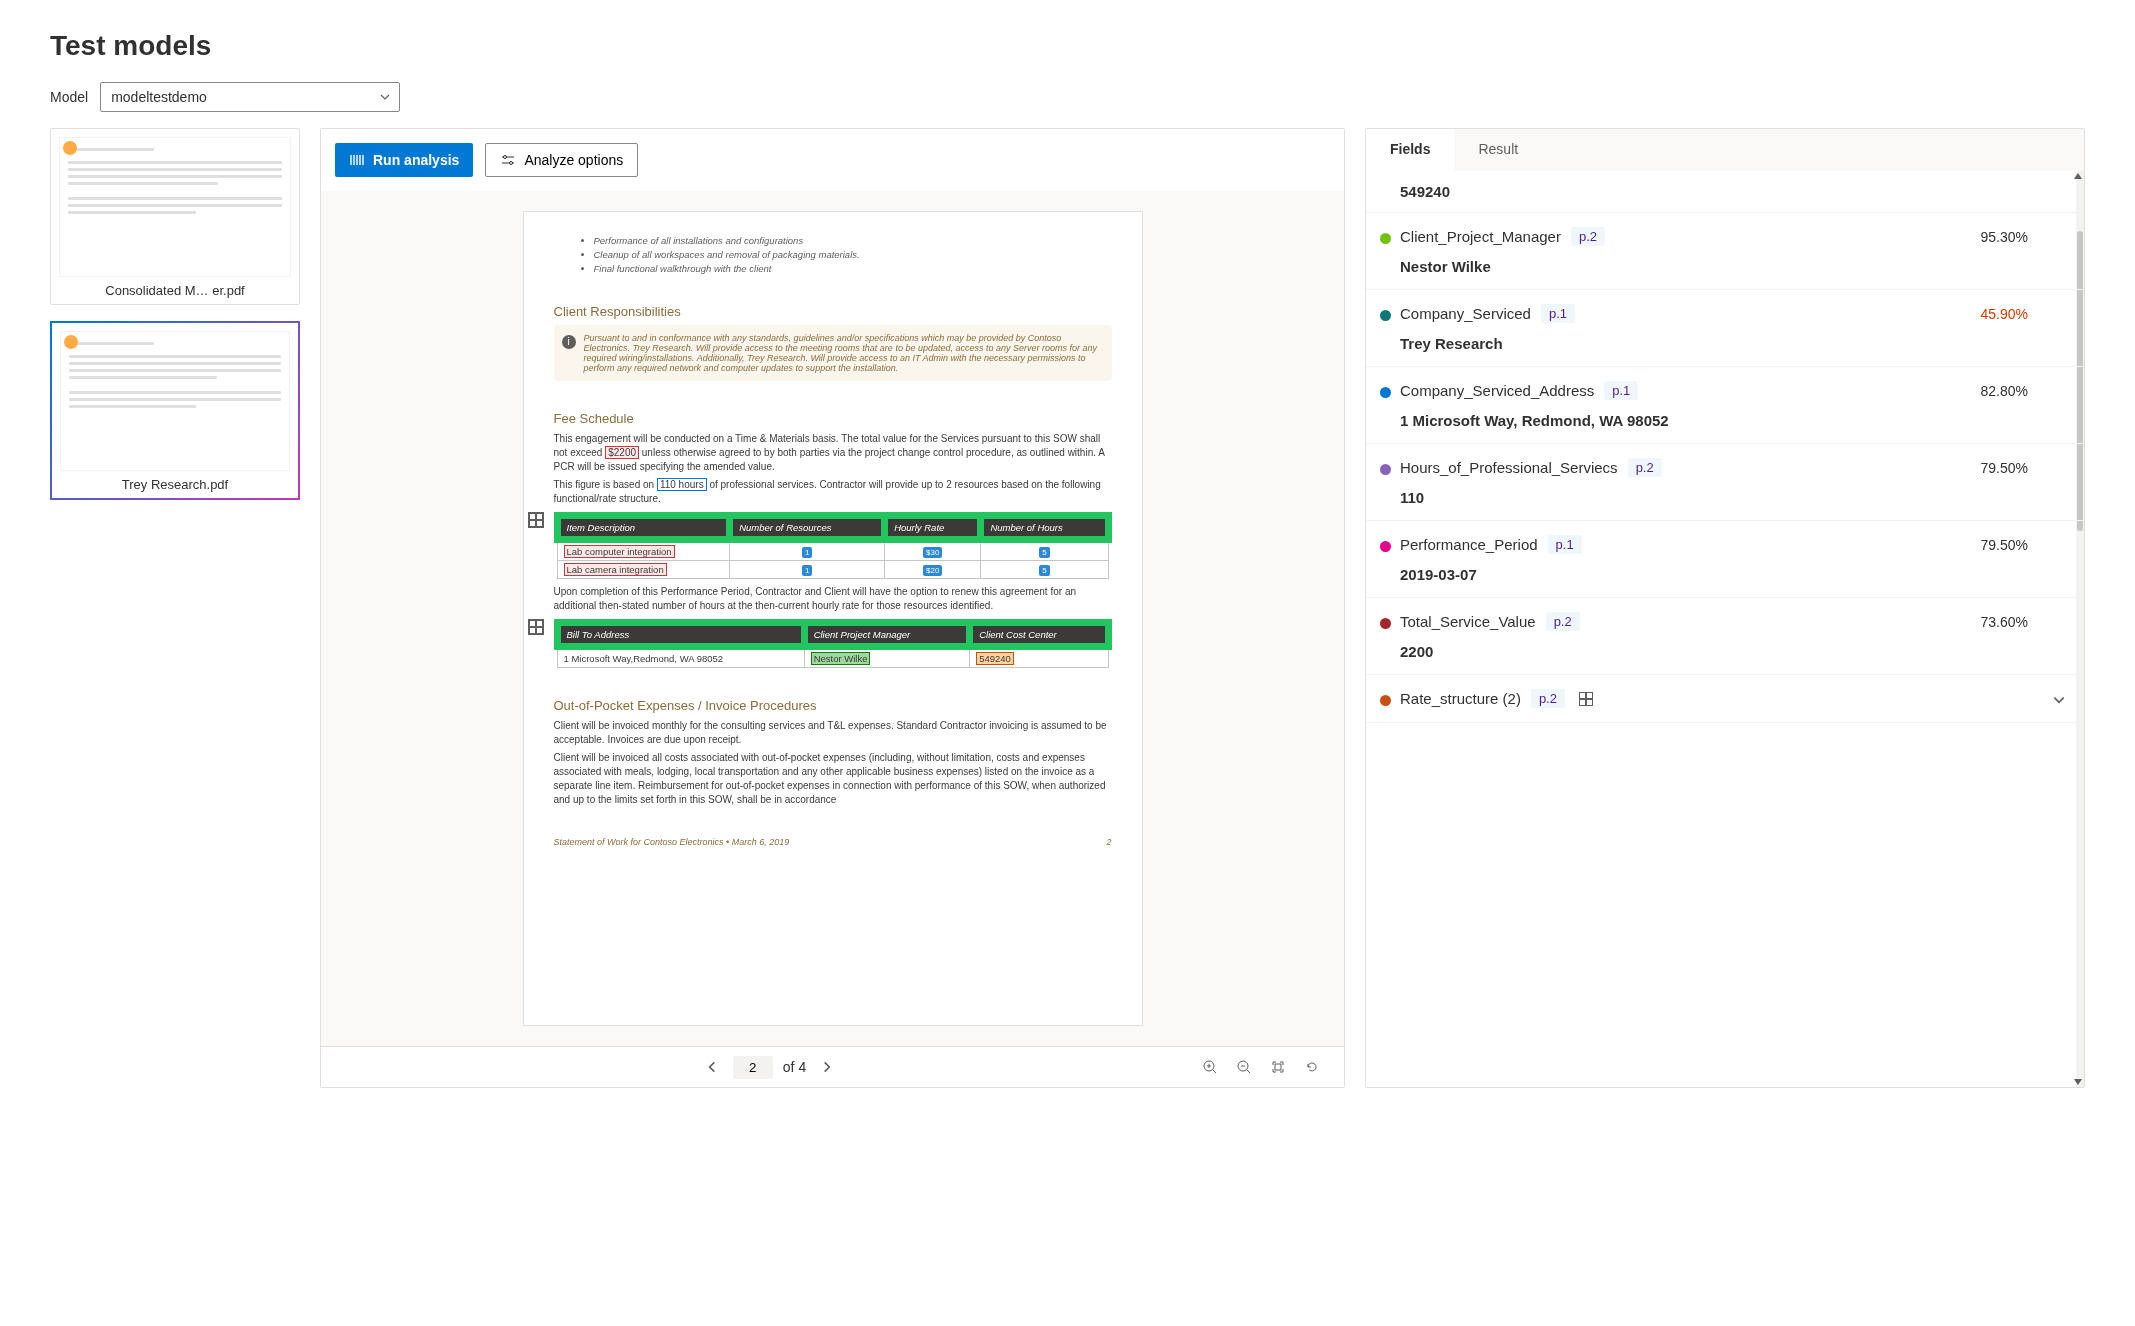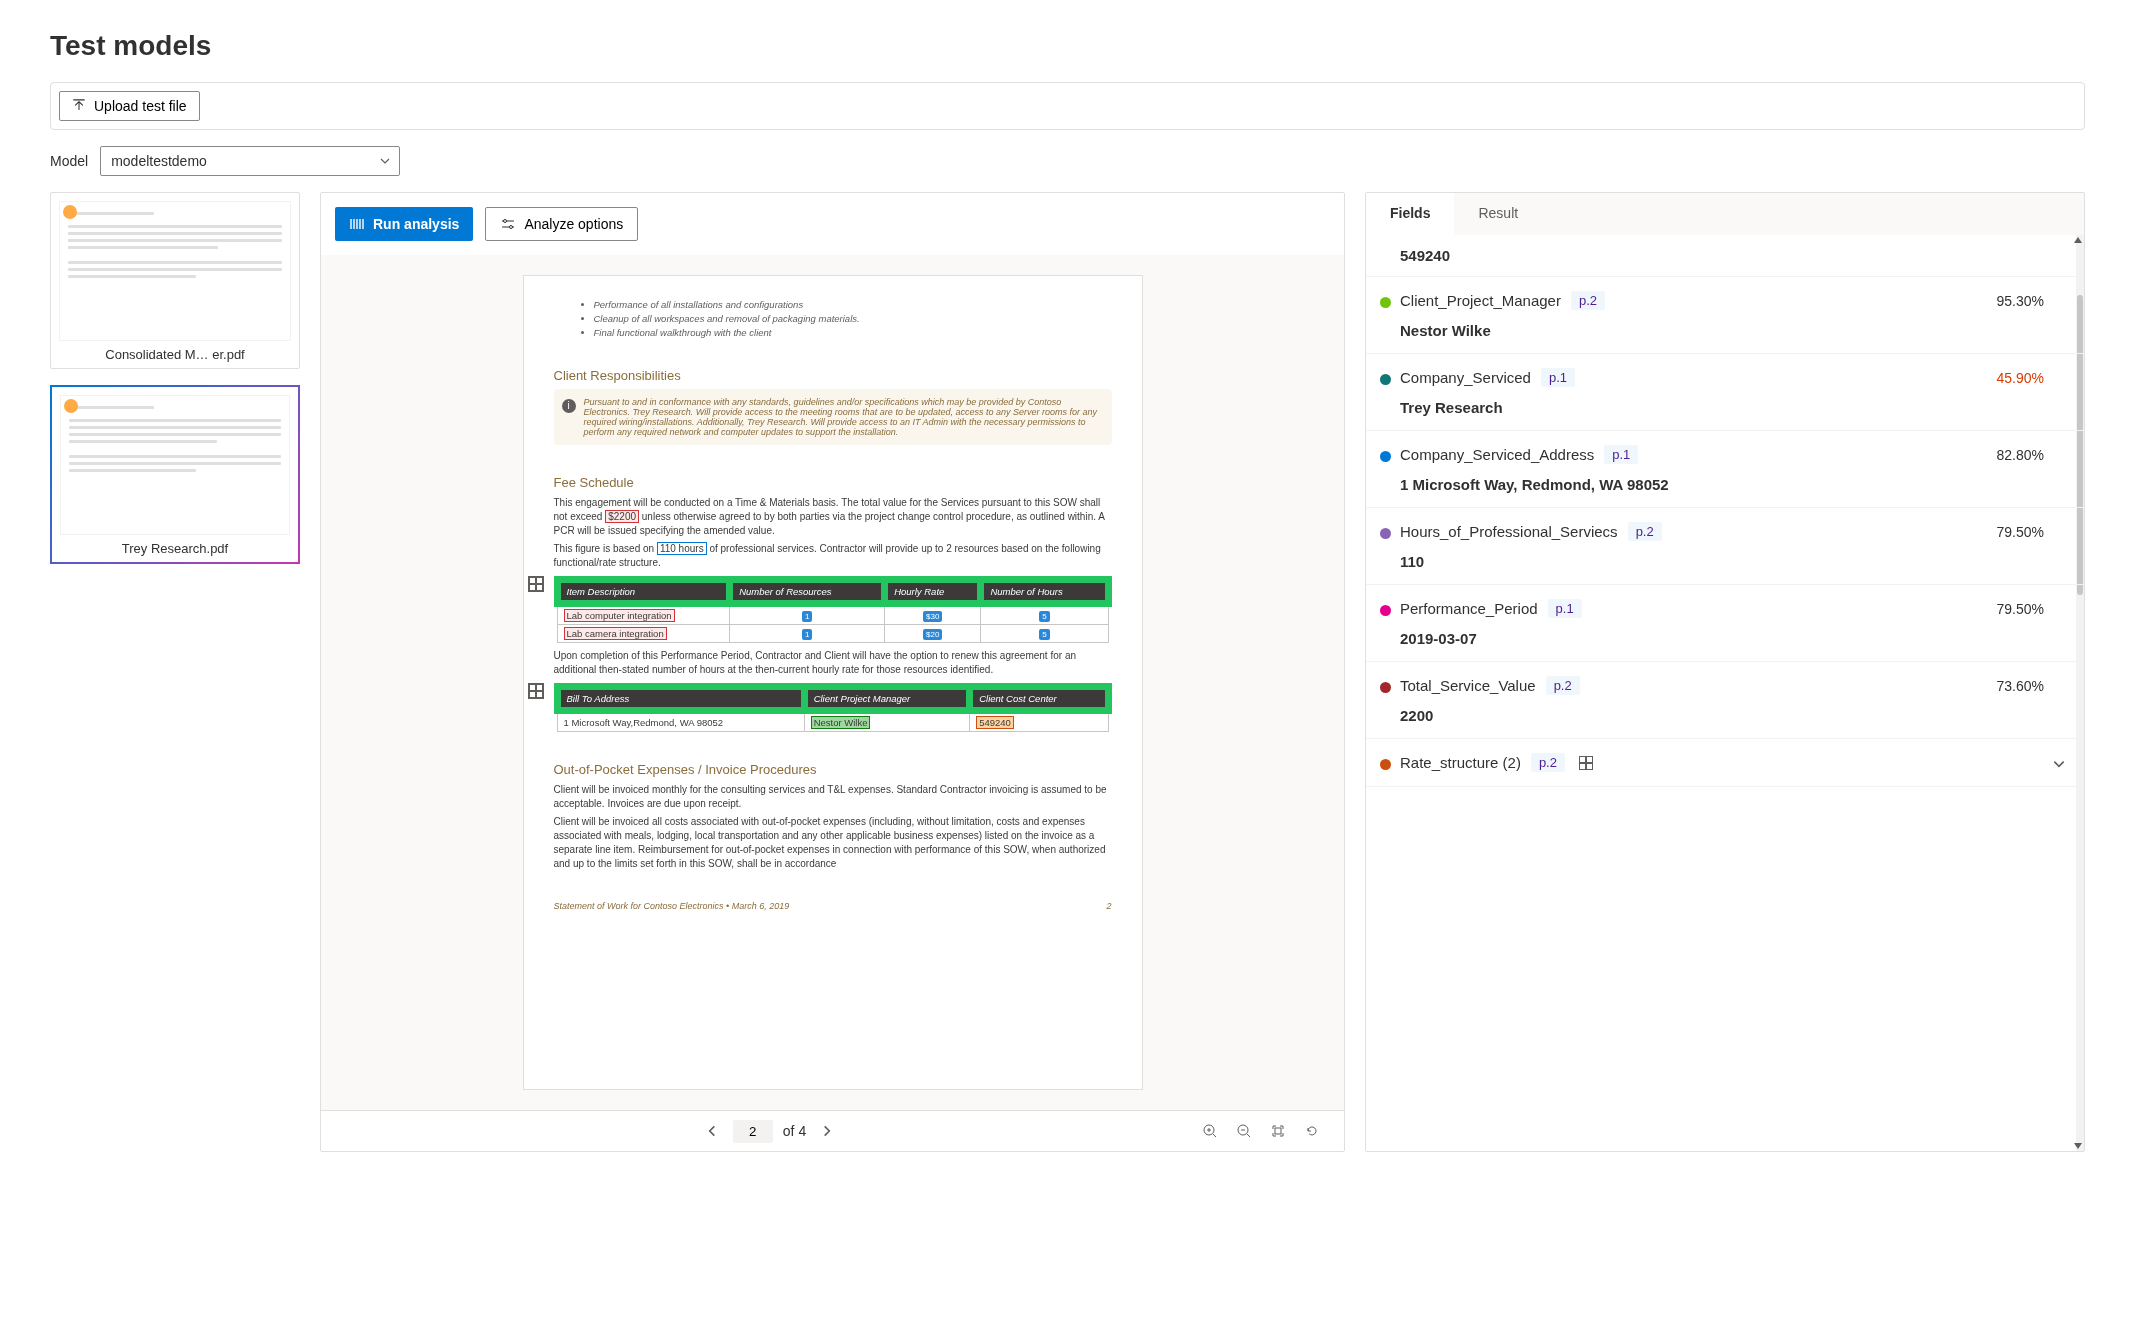--- a/index.html
+++ b/index.html
@@ -52,49 +52,39 @@
 .fields-col { border: 1px solid #e1dfdd; border-radius: 2px; background: #faf9f8; display: flex; flex-direction: column; }
 .tabs { display: flex; }
 .tab { padding: 12px 24px; cursor: pointer; color: #605e5c; }
 .tab.active { background: #fff; color: #323130; font-weight: 600; border-bottom: 2px solid transparent; }
 .fields-list { flex: 1; background: #fff; overflow-y: auto; position: relative; }
 .field-item { padding: 14px 30px 14px 34px; border-bottom: 1px solid #f3f2f1; position: relative; }
 .field-dot { width: 11px; height: 11px; border-radius: 50%; position: absolute; left: 14px; top: 20px; }
 .field-head { display: flex; align-items: center; gap: 10px; }
 .field-name { font-size: 15px; }
 .field-page { background: #eff6fc; color: #4c1d95; padding: 2px 8px; font-size: 13px; border-radius: 2px; }
-.field-conf { position: absolute; right: 40px; top: 16px; font-size: 14px; }
+.field-conf { position: absolute; right: 56px; top: 16px; font-size: 14px; }
 .field-conf.low { color: #d83b01; }
 .field-value { font-weight: 600; font-size: 15px; margin-top: 12px; }
 .field-chevron { position: absolute; right: 18px; top: 18px; color: #605e5c; }
 .field-tableicon { display:inline-grid; grid-template-columns:1fr 1fr; grid-template-rows:1fr 1fr; width:14px; height:14px; vertical-align:middle; margin-left:4px; }
 .field-tableicon span { border:0.5px solid #605e5c; }
 .scroll-ind { position: absolute; right: 0; top: 0; width: 8px; height: 100%; background: #f3f2f1; }
 .scroll-thumb { position: absolute; right: 1px; top: 60px; width: 6px; height: 300px; background: #c8c6c4; border-radius: 3px; }
 .tri-up { position:absolute; right:2px; top:2px; width:0;height:0;border-left:4px solid transparent;border-right:4px solid transparent;border-bottom:6px solid #605e5c; }
 .tri-down { position:absolute; right:2px; bottom:2px; width:0;height:0;border-left:4px solid transparent;border-right:4px solid transparent;border-top:6px solid #605e5c; }
 .topvalue { padding:12px 34px; font-weight:600; font-size:15px; border-bottom:1px solid #f3f2f1; }
 svg { display: block; }
 </style>
 </head>
 <body>
 
 <div class="page">
   <h1 class="page-title">Test models</h1>
 
-  <div class="upload-bar">
-    <button class="upload-btn">
-      <span>
-        <svg width="14" height="14" viewBox="0 0 16 16">
-            <path d="M8 12V3M8 3l-4 4M8 3l4 4M2 1h12" stroke="#323130" stroke-width="1.2" fill="none" stroke-linecap="round"></path>
-          </svg>
-      </span>
-      <span>Upload test file</span>
-    </button>
-  </div>
 
   <div class="model-row">
     <span class="model-label">Model</span>
     <div class="model-select">
       <span>modeltestdemo</span>
       <span class="chev-down">
         <svg width="12" height="12" viewBox="0 0 12 12">
             <path d="M2 4l4 4 4-4" stroke="#605e5c" stroke-width="1.2" fill="none"></path>
           </svg>
       </span>

